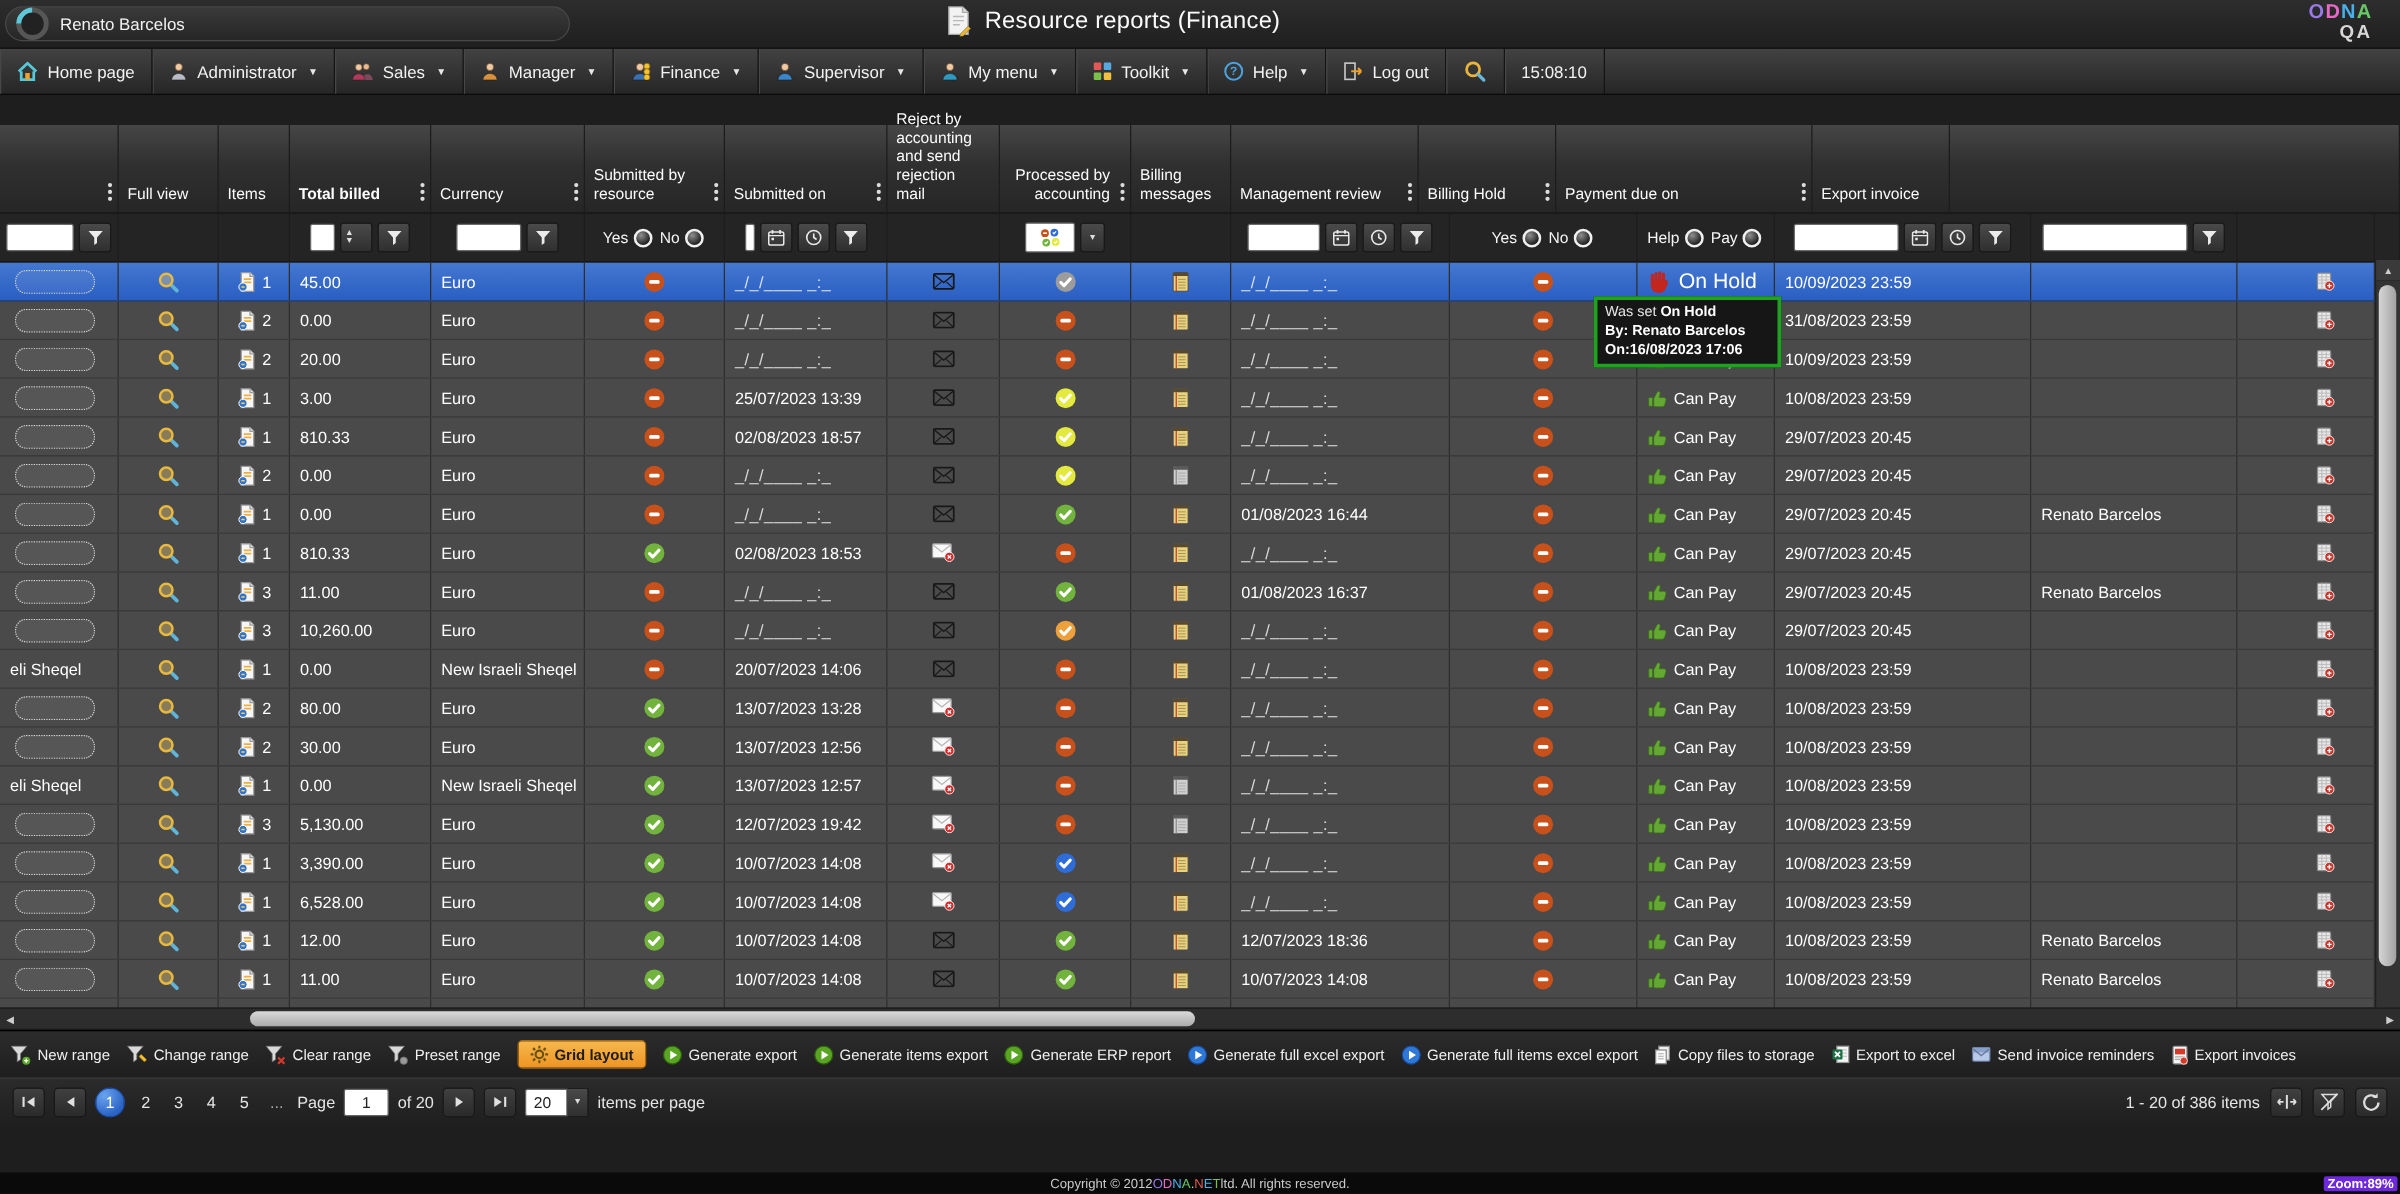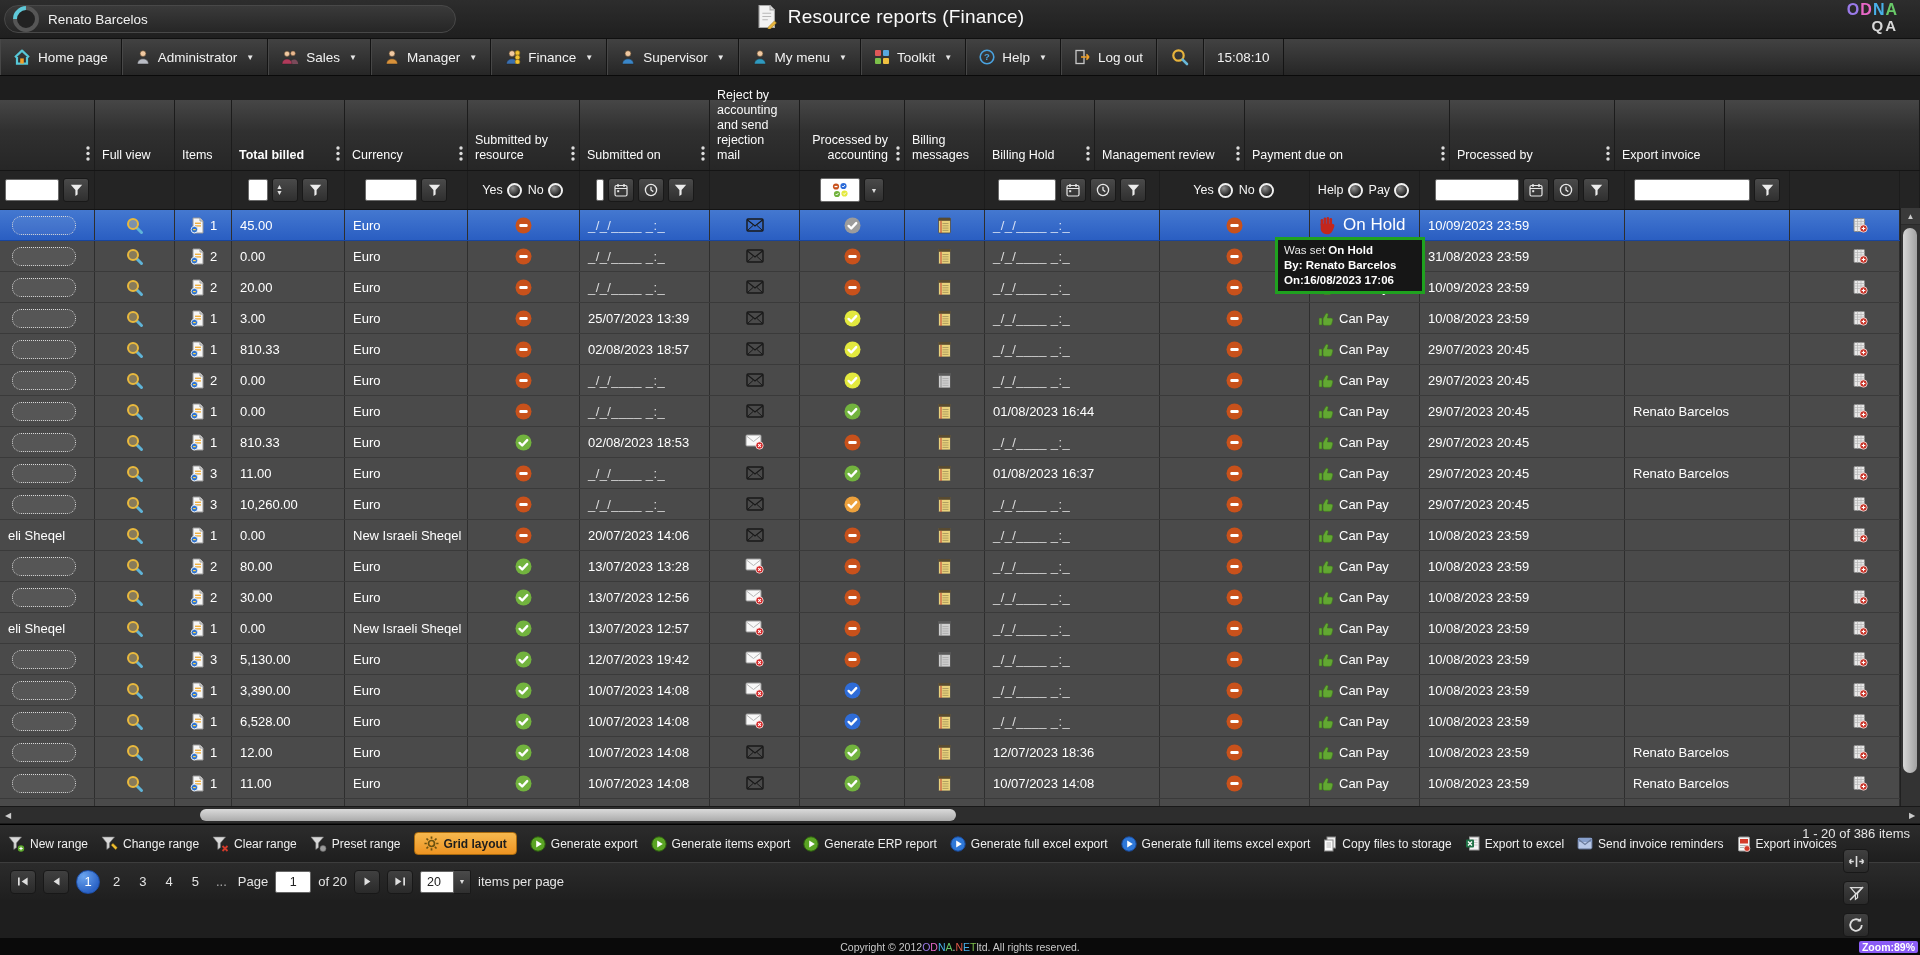--- a/index.html
+++ b/index.html
@@ -73,29 +73,29 @@
   .pcur{width:24px;height:24px;border-radius:50%;background:radial-gradient(circle at 30% 25%,#6aa4ee,#2b63c6 72%);
       border:1px solid #1c4da6;color:#fff;display:flex;align-items:center;justify-content:center;font-size:13px;box-sizing:border-box;}
   .pnum{padding:0 6px;cursor:pointer;}
   .pdots{color:#aaa;padding:0 4px;}
   .pinput{width:36px;height:22px;background:#fff;border:1px solid #666;border-radius:2px;text-align:center;font-size:12.5px;color:#222;box-sizing:border-box;}
   .psel{display:flex;align-items:center;}
   .psel .selbox{width:34px;height:22px;background:#fff;border:1px solid #666;border-radius:2px 0 0 2px;color:#222;
       font-size:12.5px;display:flex;align-items:center;padding-left:6px;box-sizing:border-box;}
   .psel .selcaret{width:17px;height:24px;background:linear-gradient(#4a4a4a,#2f2f2f);border:1px solid #191919;border-left:none;
       border-radius:0 2px 2px 0;display:flex;align-items:center;justify-content:center;font-size:7px;color:#ddd;box-sizing:border-box;}
-  .pright{margin-left:auto;display:flex;align-items:center;gap:8px;flex-direction:column;}
+  .pright{margin-left:auto;display:flex;align-items:center;gap:8px;}
   
   .tooltip{position:absolute;left:1275px;top:237px;width:150px;z-index:40;background:#161616;border:3px solid #1fa21f;
       padding:3px 6px;font-size:11.5px;line-height:15px;color:#e8e8e8;box-sizing:border-box;}
   .tooltip b{color:#fff;}
   
   .footer{position:absolute;bottom:0;left:0;width:100%;height:17px;background:#0a0a0a;display:flex;align-items:center;
       justify-content:center;font-size:10.5px;color:#c9c9c9;}
-  .zoom-badge{position:absolute;right:2px;bottom:2px;background:#8b5cf6;color:#fff;font-size:10.5px;font-weight:bold;
+  .zoom-badge{position:absolute;right:2px;bottom:2px;background:#6d28d9;color:#fff;font-size:10.5px;font-weight:bold;
       padding:0 3px;border-radius:2px;}
 </style>
 </head>
 <body>
 
 <div id="app">
 
   <div class="topbar">
     <div class="user-panel">
       <span class="loader"></span>
@@ -307,52 +307,42 @@
             <svg width="4" height="15">
               <circle cx="2" cy="2" r="1.7" fill="#ddd"></circle>
               <circle cx="2" cy="7.5" r="1.7" fill="#ddd"></circle>
               <circle cx="2" cy="13" r="1.7" fill="#ddd"></circle>
             </svg>
           </span>
         </div>
         <div class="th" style="width: 80px;">
           <span class="th-label">Billing messages</span>
         </div>
+        <div class="th" style="width: 150px;">
+          <span class="th-label">Management review</span>
+          <span class="dots icon">
+            <svg width="4" height="15">
+              <circle cx="2" cy="2" r="1.7" fill="#ddd"></circle>
+              <circle cx="2" cy="7.5" r="1.7" fill="#ddd"></circle>
+              <circle cx="2" cy="13" r="1.7" fill="#ddd"></circle>
+            </svg>
+          </span>
+        </div>
         <div class="th" style="width: 110px;">
           <span class="th-label">Billing Hold</span>
           <span class="dots icon">
             <svg width="4" height="15">
               <circle cx="2" cy="2" r="1.7" fill="#ddd"></circle>
               <circle cx="2" cy="7.5" r="1.7" fill="#ddd"></circle>
               <circle cx="2" cy="13" r="1.7" fill="#ddd"></circle>
             </svg>
           </span>
         </div>
-        <div class="th" style="width: 150px;">
-          <span class="th-label">Management review</span>
-          <span class="dots icon">
-            <svg width="4" height="15">
-              <circle cx="2" cy="2" r="1.7" fill="#ddd"></circle>
-              <circle cx="2" cy="7.5" r="1.7" fill="#ddd"></circle>
-              <circle cx="2" cy="13" r="1.7" fill="#ddd"></circle>
-            </svg>
-          </span>
-        </div>
         <div class="th" style="width: 205px;">
           <span class="th-label">Payment due on</span>
-          <span class="dots icon">
-            <svg width="4" height="15">
-              <circle cx="2" cy="2" r="1.7" fill="#ddd"></circle>
-              <circle cx="2" cy="7.5" r="1.7" fill="#ddd"></circle>
-              <circle cx="2" cy="13" r="1.7" fill="#ddd"></circle>
-            </svg>
-          </span>
-        </div>
-        <div class="th" style="width: 165px;">
-          <span class="th-label">Processed by</span>
           <span class="dots icon">
             <svg width="4" height="15">
               <circle cx="2" cy="2" r="1.7" fill="#ddd"></circle>
               <circle cx="2" cy="7.5" r="1.7" fill="#ddd"></circle>
               <circle cx="2" cy="13" r="1.7" fill="#ddd"></circle>
             </svg>
           </span>
         </div>
         <div class="th" style="width: 110px;">
           <span class="th-label">Export invoice</span>

